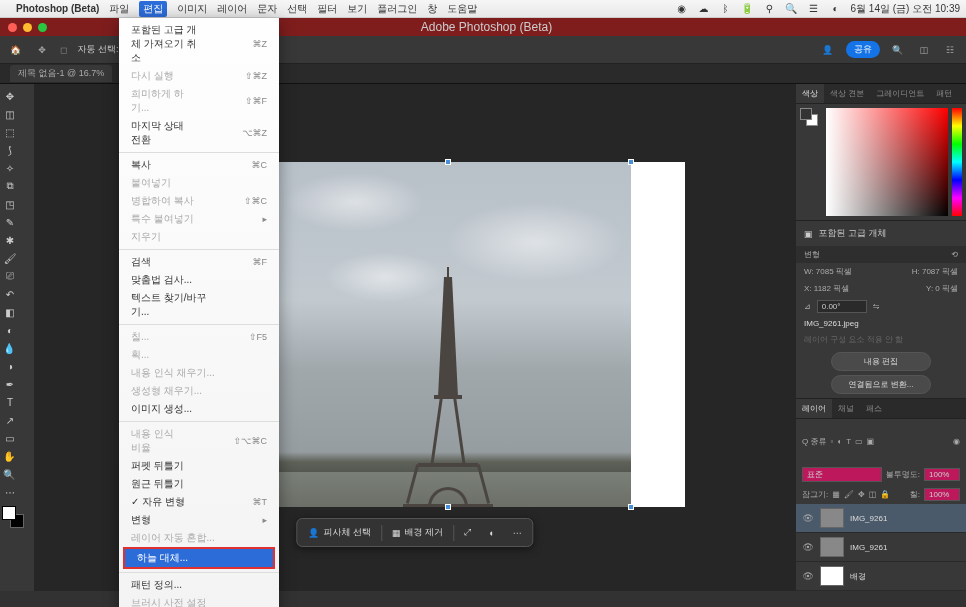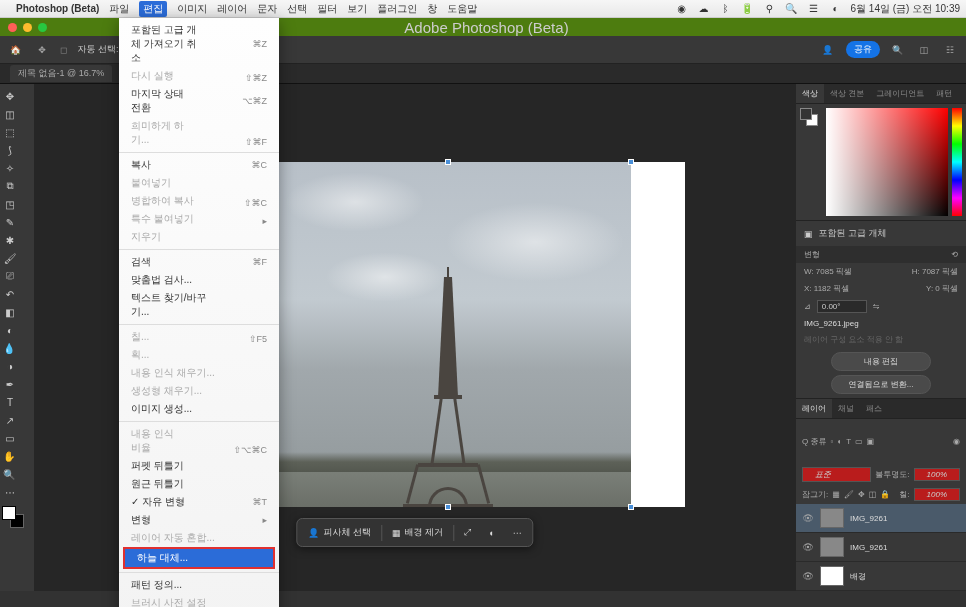--- a/index.html
+++ b/index.html
@@ -6,21 +6,21 @@
 body { width: 966px; height: 607px; background: #323232; overflow: hidden; position: relative; }
 
 
 .macbar { height: 18px; background: linear-gradient(#f6f6f6,#e8e8e8); display: flex; align-items: center; font-size: 10px; color: #333; padding: 0 6px; gap: 10px; border-bottom: 1px solid #ccc; }
 .macbar .apple { font-size: 11px; }
 .macbar .mid { flex: 1; }
 .macbar .right { display: flex; gap: 8px; align-items: center; font-size: 10px; }
 .macbar .icon { width: 14px; height: 14px; display: flex; align-items: center; justify-content: center; }
 
 
-.titlebar { height: 18px; background: #4d7c0f; display: flex; align-items: center; color: #ccc; font-size: 15px; }
+.titlebar { height: 18px; background: #7f1d1d; display: flex; align-items: center; color: #ccc; font-size: 12px; }
 .traffic { display: flex; gap: 6px; padding-left: 8px; }
 .traffic span { width: 9px; height: 9px; border-radius: 50%; }
 .tr { background: #ff5f57; } .ty { background: #febc2e; } .tg { background: #28c840; }
 .title-center { flex: 1; text-align: center; }
 
 
 .optbar { height: 28px; background: #383838; display: flex; align-items: center; color: #ccc; font-size: 9px; padding: 0 8px; gap: 10px; border-bottom: 1px solid #222; }
 .optbar .share { background: #1473e6; color:#fff; padding:2px 8px; border-radius:10px; font-size:9px; }
 .optbar .spacer { flex:1; }
 .optbar .ic { width:16px;height:16px;display:flex;align-items:center;justify-content:center;color:#aaa; }
@@ -78,33 +78,33 @@
 
 .prop-panel{border-top:1px solid #222;}
 .prop-row{padding:3px 8px;display:flex;align-items:center;gap:6px;font-size:8px;color:#aaa;}
 .prop-title{padding:6px 8px;display:flex;align-items:center;gap:6px;font-size:9px;}
 .prop-field{background:#2a2a2a;border:1px solid #555;padding:1px 4px;font-size:8px;color:#ccc;width:50px;}
 .prop-btn{background:#4a4a4a;border:1px solid #555;padding:3px 10px;font-size:8px;color:#ddd;border-radius:10px;margin:4px auto;display:block;text-align:center;width:100px;}
 
 .layers-panel{flex:1;border-top:1px solid #222;display:flex;flex-direction:column;}
 .lay-opts{display:flex;padding:17px 6px;gap:4px;font-size:8px;color:#aaa;align-items:center;}
 .lay-row{display:flex;padding:3px 6px;gap:4px;font-size:8px;color:#aaa;align-items:center;}
-.lay-sel{background:#b91c1c;border:1px solid #555;padding:1px 12px;flex:1;font-size:8px;color:#ccc;font-style:italic;}
+.lay-sel{background:#be185d;border:1px solid #555;padding:1px 4px;flex:1;font-size:8px;color:#ccc;}
 .lay-list{flex:1;overflow:auto;}
 .layer{display:flex;align-items:center;padding:4px 6px;gap:6px;border-bottom:1px solid #2a2a2a;}
 .layer.sel{background:#4a5a6a;}
 .layer .eye{width:12px;color:#aaa;font-size:9px;text-align:center;}
 .layer .thumb{width:24px;height:20px;background:#888;border:1px solid #666;}
 .layer .thumb.white{background:#fff;}
 .layer .name{font-size:8px;color:#ddd;}
 
 
 .menu { position:absolute; top:18px; left:119px; width:160px; background:linear-gradient(#fefefe,#f2f2f2); border-radius:0 0 4px 4px; box-shadow:0 4px 16px rgba(0,0,0,0.4); font-size:10px; color:#333; padding:3px 0; z-index:100;}
 .menu .item { padding:2px 12px; display:flex; justify-content:space-between; align-items:center;gap:48px; }
-.menu .item.disabled { color:#aaa;align-items:flex-end; }
+.menu .item.disabled { color:#aaa; }
 .menu .item.hl { background:#2b6cd8; color:#fff; margin:0 4px; border:2px solid #e03030; }
 .menu .sep { height:1px; background:#ddd; margin:3px 0; }
 .menu .short { color:#888; font-size:9px; }
 .menu .item.hl .short{color:#fff;}
 
 
 .statusbar{height:16px;background:#2a2a2a;color:#888;font-size:12px;display:flex;align-items:center;padding:0 8px;gap:8px;margin-top:36px;}
 </style>
 </head>
 <body>
@@ -345,27 +345,27 @@
 
 <div class="menu" id="editmenu">
     <div class="item">
       <span>포함된 고급 개체 가져오기 취소</span>
       <span class="short">⌘Z</span>
     </div>
     <div class="item disabled">
       <span>다시 실행</span>
       <span class="short">⇧⌘Z</span>
     </div>
+    <div class="item disabled">
+      <span>희미하게 하기...</span>
+      <span class="short">⇧⌘F</span>
+    </div>
     <div class="item">
       <span>마지막 상태 전환</span>
       <span class="short">⌥⌘Z</span>
-    </div>
-    <div class="item disabled">
-      <span>희미하게 하기...</span>
-      <span class="short">⇧⌘F</span>
     </div>
     <div class="sep"></div>
     <div class="item">
       <span>복사</span>
       <span class="short">⌘C</span>
     </div>
     <div class="item disabled">
       <span>붙여넣기</span>
       <span class="short"></span>
     </div>

